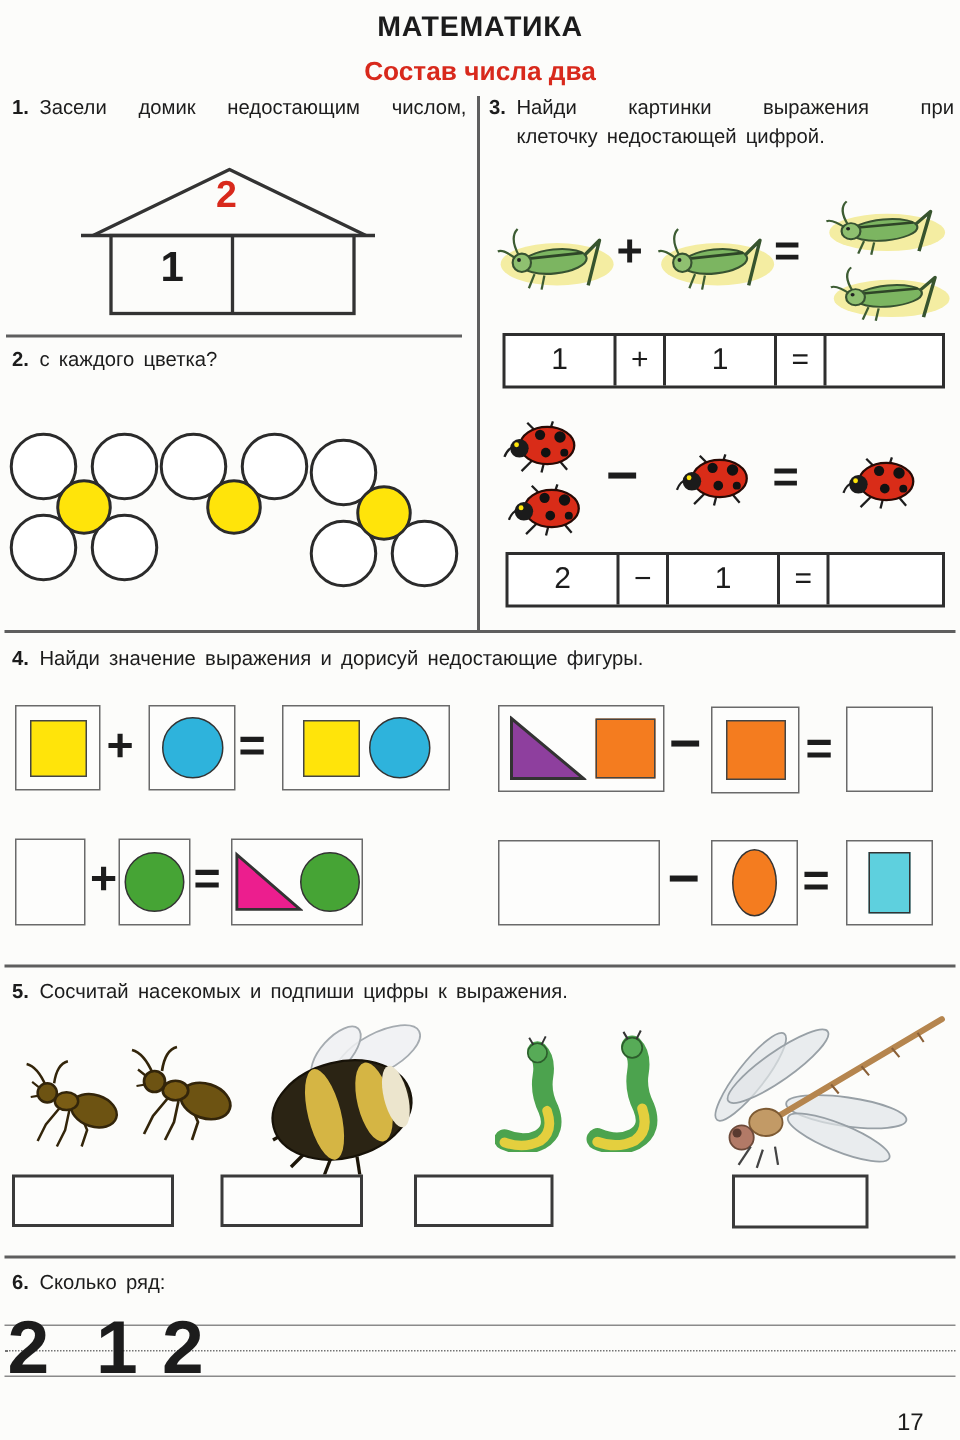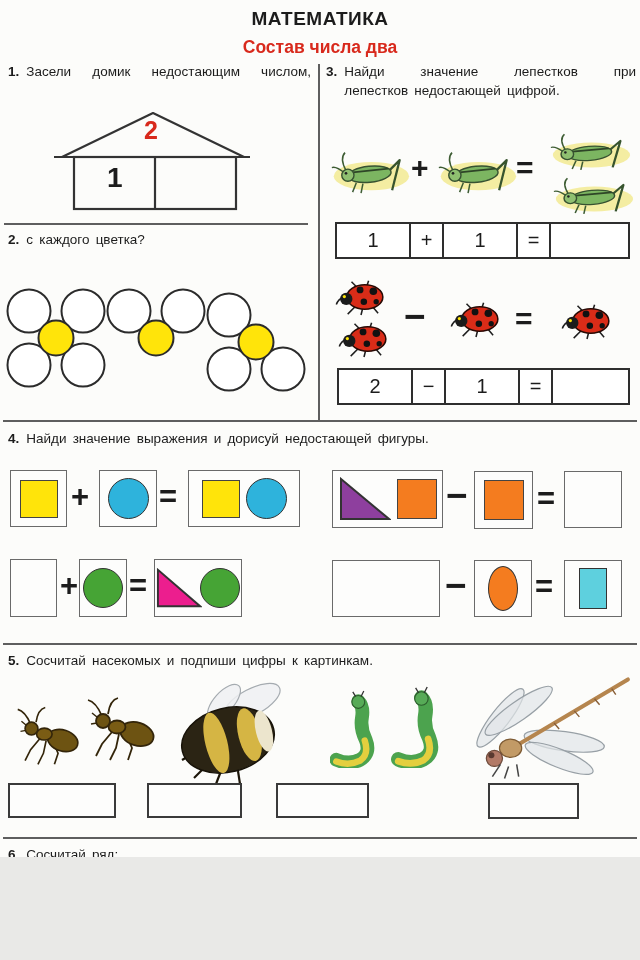--- a/index.html
+++ b/index.html
@@ -1,16 +1,16 @@
 <!DOCTYPE html>
 <html style="--red: #d8291c; --yellow: #ffe40a; --cyan: #2eb3dc; --green: #46a435; --purple: #8e3f9e; --orange: #f47c1f; --pink: #ec1e8e; --lightcyan: #5ed0de;"><head>
 <meta charset="utf-8">
 <style>
   html,body{margin:0;padding:0;background:#e9e9e7;}
-  #sheet{position:relative;width:640px;height:857px;background:#fcfcfa;margin:0 auto;
+  #sheet{position:relative;width:640px;height:960px;background:#fcfcfa;margin:0 auto;
          font-family:"Liberation Sans",sans-serif;color:#1c1c1c;overflow:hidden;}
   .abs{position:absolute;}
   .title{position:absolute;left:0;top:8px;width:100%;text-align:center;
          font-size:19px;font-weight:bold;letter-spacing:.5px;}
   .subtitle{position:absolute;left:0;top:37px;width:100%;text-align:center;
          font-size:17.5px;font-weight:bold;color:var(--red);}
   .task{position:absolute;display:flex;gap:7px;font-size:13.5px;line-height:1.42;}
   .tnum{font-weight:bold;white-space:nowrap;}
   .tlines{flex:1;}
   .line{word-spacing:.18em;}
@@ -102,22 +102,22 @@
   <svg class="abs" style="left:201px;top:287px" width="110" height="110" viewBox="0 0 110 110">
     <circle cx="28" cy="28" r="21.5" fill="#fff" stroke="#2b2b2b" stroke-width="2"></circle>
     <circle cx="28" cy="82" r="21.5" fill="#fff" stroke="#2b2b2b" stroke-width="2"></circle>
     <circle cx="82" cy="82" r="21.5" fill="#fff" stroke="#2b2b2b" stroke-width="2"></circle>
     <circle cx="55" cy="55" r="17.5" fill="var(--yellow)" stroke="#2b2b2b" stroke-width="2"></circle>
   </svg>
 
   <div class="task" style="left:326px;top:62px;width:310px">
     <div class="tnum">3.</div>
     <div class="tlines">
-      <div class="line just">Найди значение лепестков при</div>
-      <div class="line">лепестков недостающей цифрой.</div>
+      <div class="line just">Найди картинки выражения при</div>
+      <div class="line">клеточку недостающей цифрой.</div>
     </div>
   </div>
 
   <svg class="abs" style="left:330px;top:143px" width="80" height="55" viewBox="0 0 85 58">
     <ellipse cx="44" cy="35" rx="40" ry="15" fill="#f4eda2"></ellipse>
     <g stroke="#3d5c33" fill="none" stroke-width="1.6">
       <path d="M16 32 Q6 24 2 26"></path>
         <path d="M17 29 Q10 16 16 10"></path>
       <path d="M28 42 L24 52"></path>
         <path d="M35 43 L33 53"></path>
@@ -256,21 +256,21 @@
     <div class="cell w1">2</div>
     <div class="cell w2">−</div>
     <div class="cell w1">1</div>
     <div class="cell w2">=</div>
     <div class="cell w3"></div>
   </div>
 
   <div class="task" style="left:8px;top:429px;width:624px">
     <div class="tnum">4.</div>
     <div class="tlines">
-        <div class="line">Найди значение выражения и дорисуй недостающей фигуры.</div>
+        <div class="line">Найди значение выражения и дорисуй недостающие фигуры.</div>
       </div>
   </div>
 
 
   <div class="shape-box" style="left:10px;top:470px;width:57px;height:57px">
     <div class="sq sq-y"></div>
   </div>
   <span class="op op-shape" style="left:71px;top:481px">+</span>
   <div class="shape-box" style="left:99px;top:470px;width:58px;height:57px">
     <div class="ci ci-c"></div>
@@ -311,21 +311,21 @@
     <div class="oval-o"></div>
   </div>
   <span class="op op-shape" style="left:535px;top:571px">=</span>
   <div class="shape-box" style="left:564px;top:560px;width:58px;height:57px">
     <div class="rect-c"></div>
   </div>
 
   <div class="task" style="left:8px;top:651px;width:624px">
     <div class="tnum">5.</div>
     <div class="tlines">
-        <div class="line">Сосчитай насекомых и подпиши цифры к картинкам.</div>
+        <div class="line">Сосчитай насекомых и подпиши цифры к выражения.</div>
       </div>
   </div>
 
   <svg class="abs" style="left:12px;top:702px" width="72" height="66" viewBox="0 0 78 72">
     <g stroke="#33250a" stroke-width="1.8" fill="none">
       <path d="M20 24 Q14 10 6 8"></path>
         <path d="M26 22 Q28 8 36 6"></path>
       <path d="M30 40 L20 52 L14 64"></path>
         <path d="M37 42 L34 56 L28 68"></path>
         <path d="M44 42 L50 56 L46 68"></path>
@@ -399,21 +399,21 @@
   </svg>
 
   <div class="ansbox" style="left:8px;top:783px;width:108px;height:35px"></div>
   <div class="ansbox" style="left:147px;top:783px;width:95px;height:35px"></div>
   <div class="ansbox" style="left:276px;top:783px;width:93px;height:35px"></div>
   <div class="ansbox" style="left:488px;top:783px;width:91px;height:36px"></div>
 
   <div class="task" style="left:8px;top:845px;width:624px">
     <div class="tnum">6.</div>
     <div class="tlines">
-        <div class="line">Сосчитай ряд:</div>
+        <div class="line">Сколько ряд:</div>
       </div>
   </div>
 
   <div class="wline" style="left:3px;top:883px;width:634px"></div>
   <div class="wline-dot" style="left:3px;top:900px;width:634px"></div>
   <div class="wline" style="left:3px;top:917px;width:634px"></div>
 
   <span class="bigdigit" style="left:5px;top:873px">2</span>
   <span class="bigdigit" style="left:64px;top:873px">1</span>
   <span class="bigdigit" style="left:108px;top:873px">2</span>

